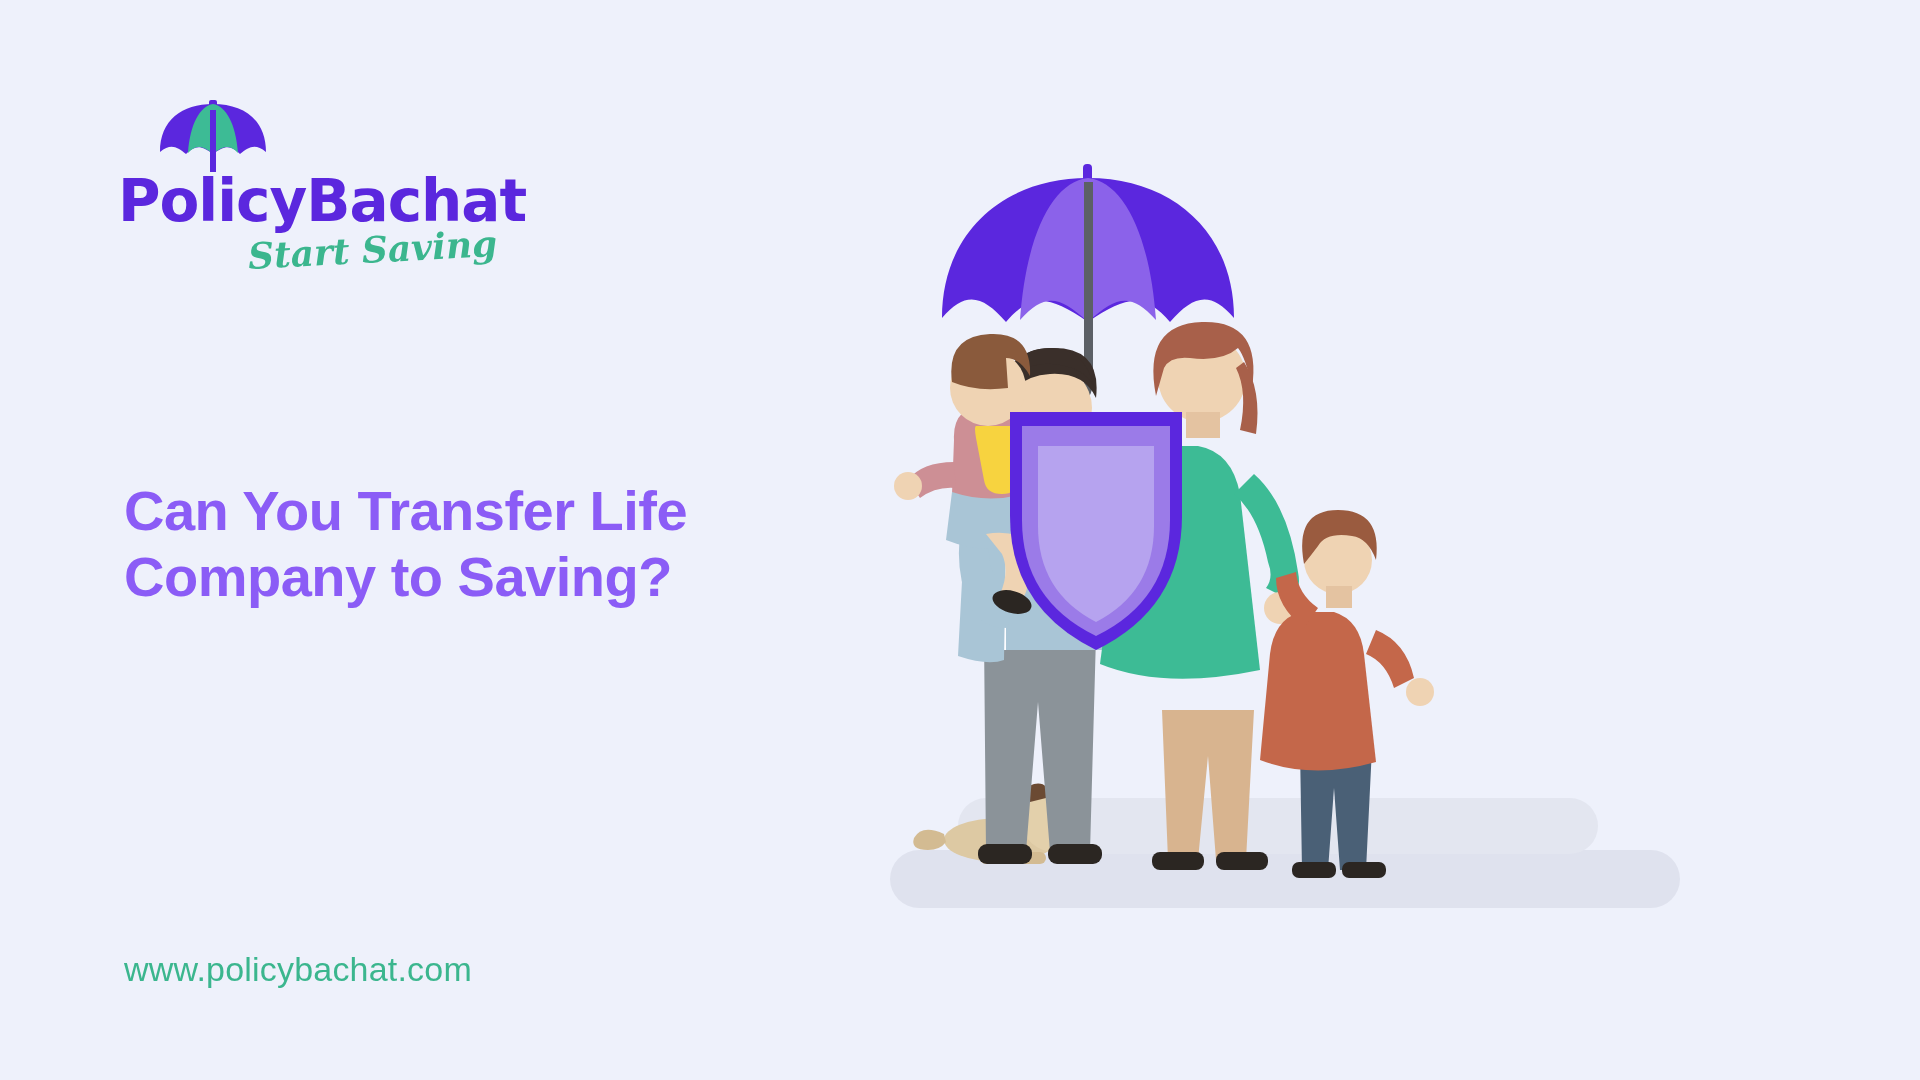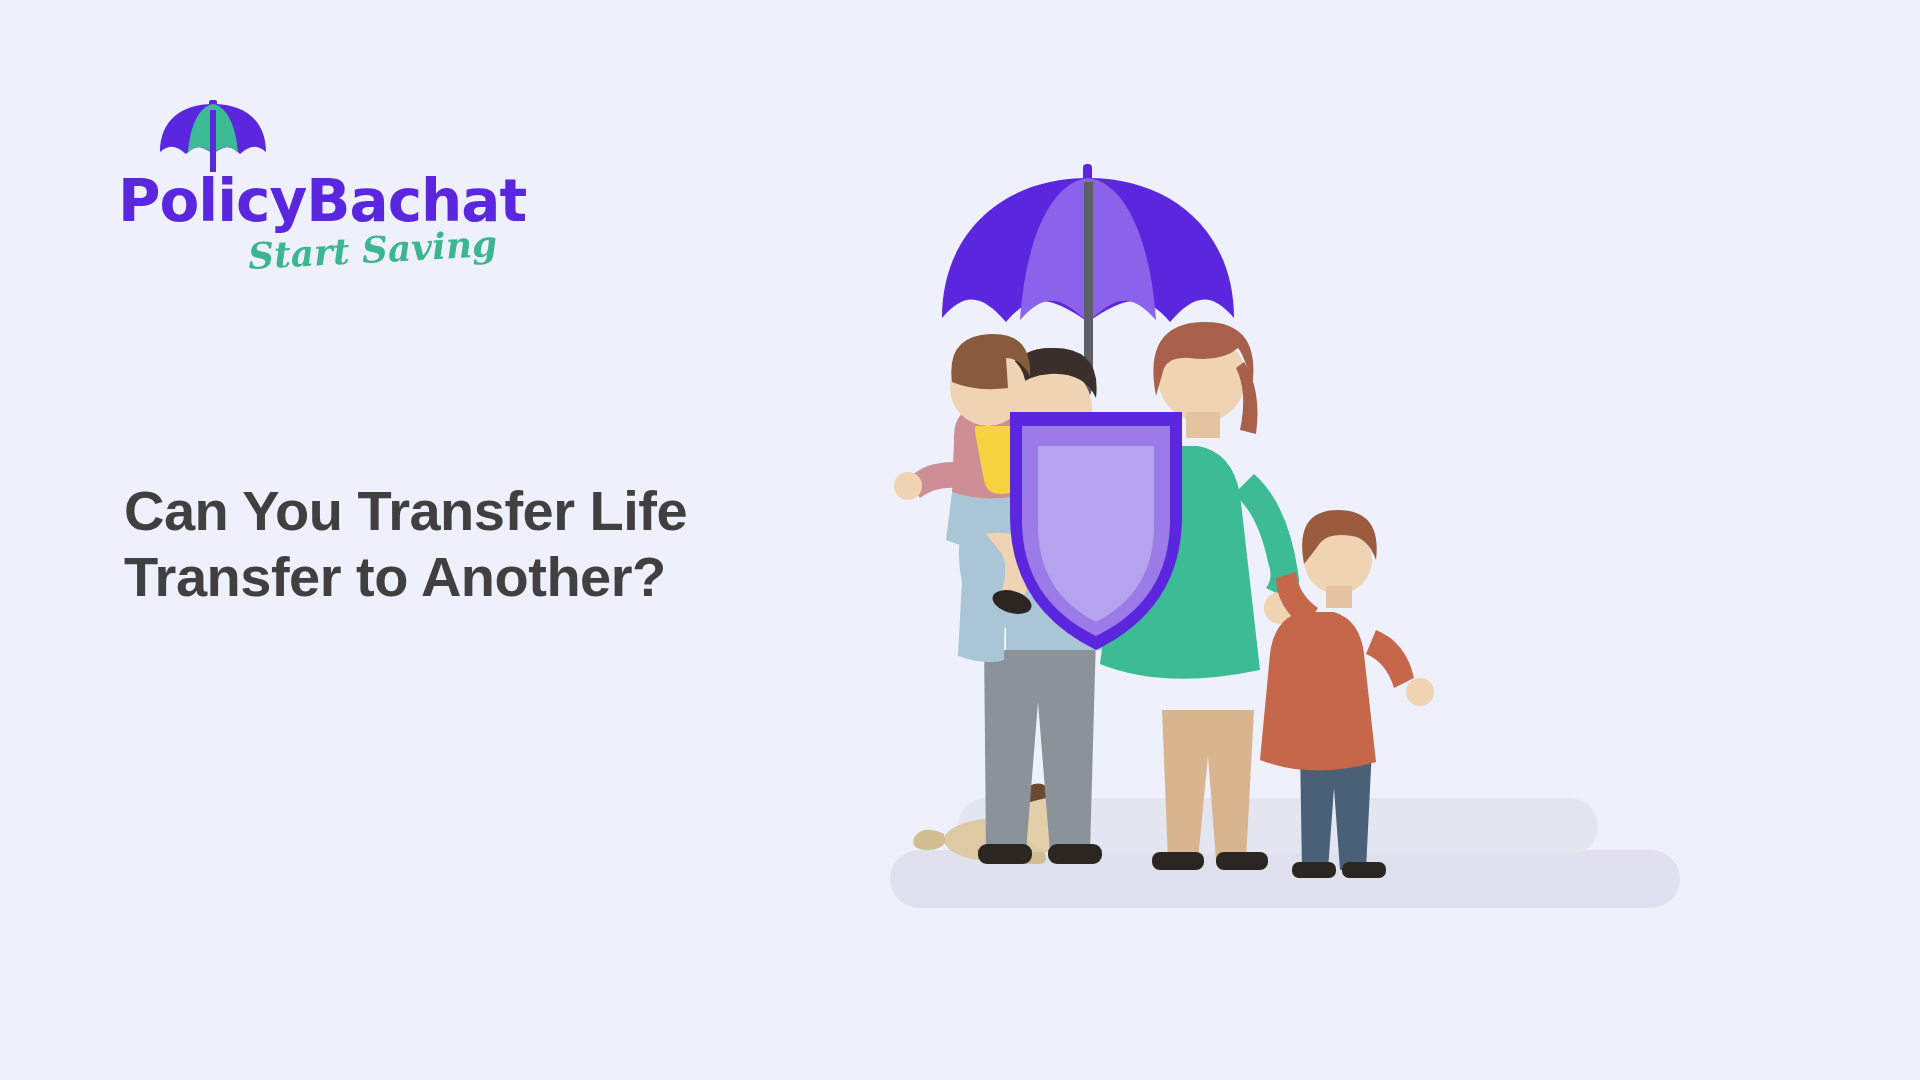--- a/index.html
+++ b/index.html
@@ -23,21 +23,21 @@
     position:absolute;left:130px;top:140px;
     font-size:36px;color:#3bb68e;line-height:1;white-space:nowrap;
     font-family:"DejaVu Serif", serif;
     font-style:italic;font-weight:700;
     transform:rotate(-3deg);transform-origin:left center;
   }
 
   
   .headline{
     position:absolute;left:124px;top:478px;width:700px;
-    font-size:56px;font-weight:700;color:#404040;
+    font-size:56px;font-weight:700;color:#8b5cf6;
     line-height:1.18;letter-spacing:-0.5px;
     font-family:"Liberation Sans", sans-serif;
   }
   .headline span{display:block;}
 
   
   .site-url{
     position:absolute;left:124px;top:950px;
     font-size:34px;color:#3bb68e;letter-spacing:0.2px;
     font-family:"Liberation Sans", sans-serif;
@@ -65,23 +65,24 @@
         <rect x="52" y="12" width="6" height="62" fill="#5b27de"></rect>
       </svg>
     </div>
 
     <div class="logo-wordmark">PolicyBachat</div>
     <div class="logo-tagline">Start Saving</div>
   </div>
 
   <div class="headline">
     <span>Can You Transfer Life</span>
-    <span>Transfer to Another?</span>
+    <span>Company to Saving?</span>
   </div>
 
+  <div class="site-url">www.policybachat.com</div>
 
   <div class="illo">
     <svg viewBox="0 0 840 800" width="840" height="800">
 
       <g>
         <rect x="10" y="700" width="790" height="58" rx="29" fill="#dfe2ee"></rect>
         <rect x="78" y="648" width="640" height="56" rx="28" fill="#e3e6f0"></rect>
       </g>
 
       <g>

